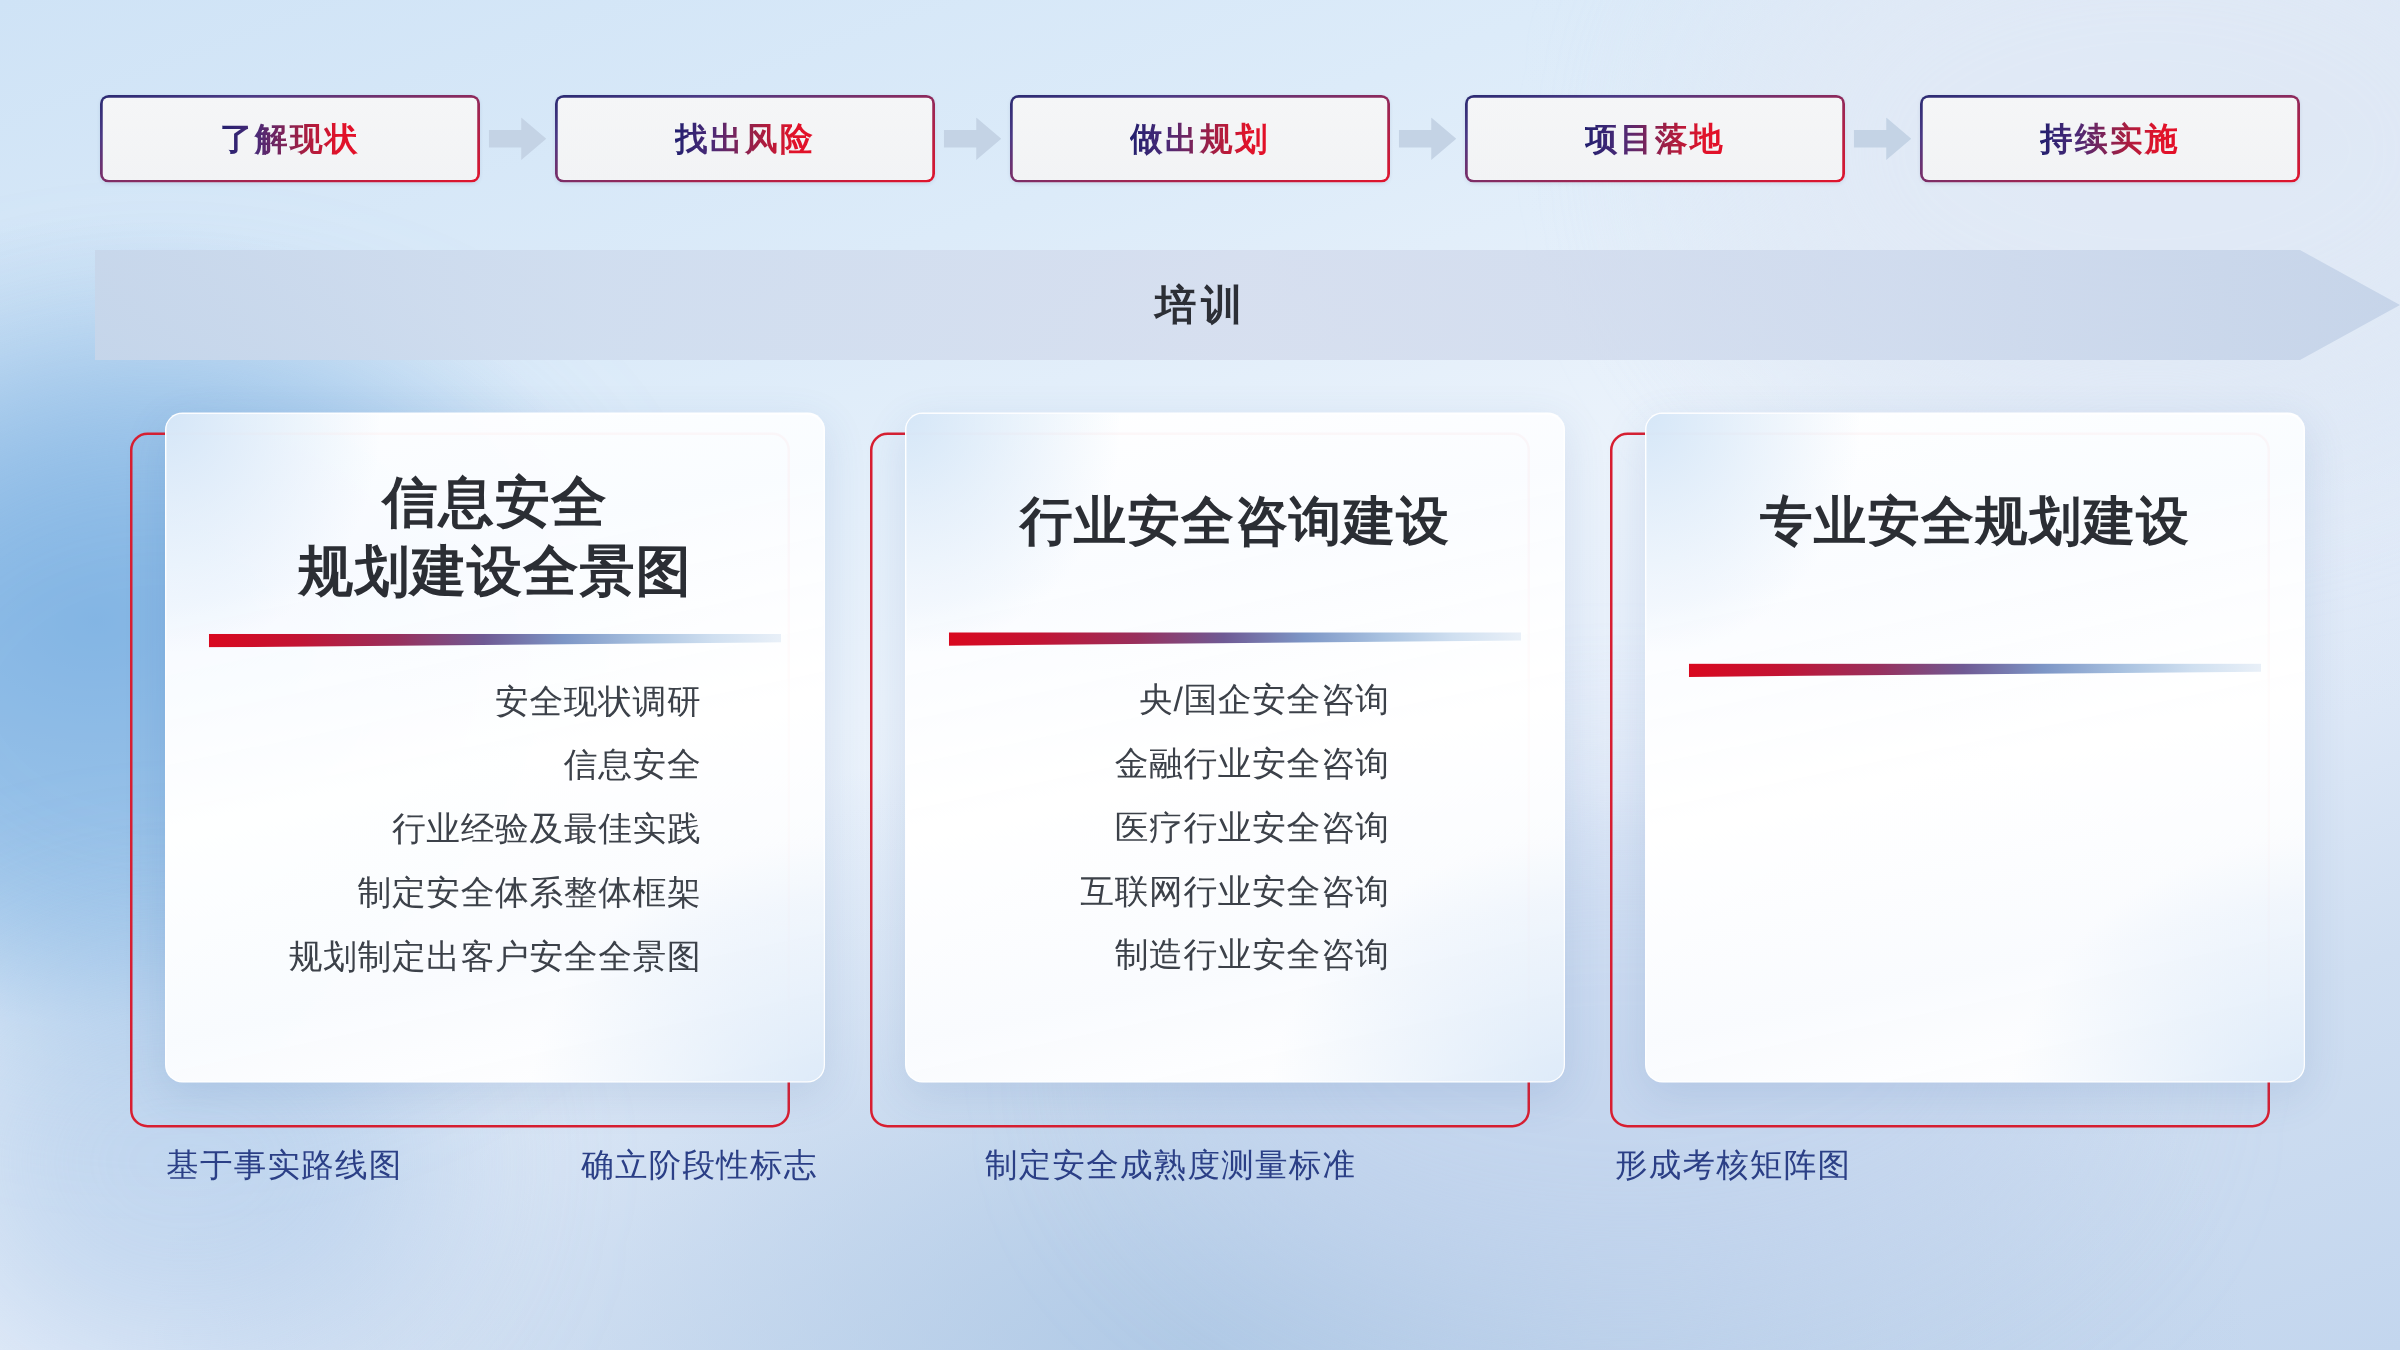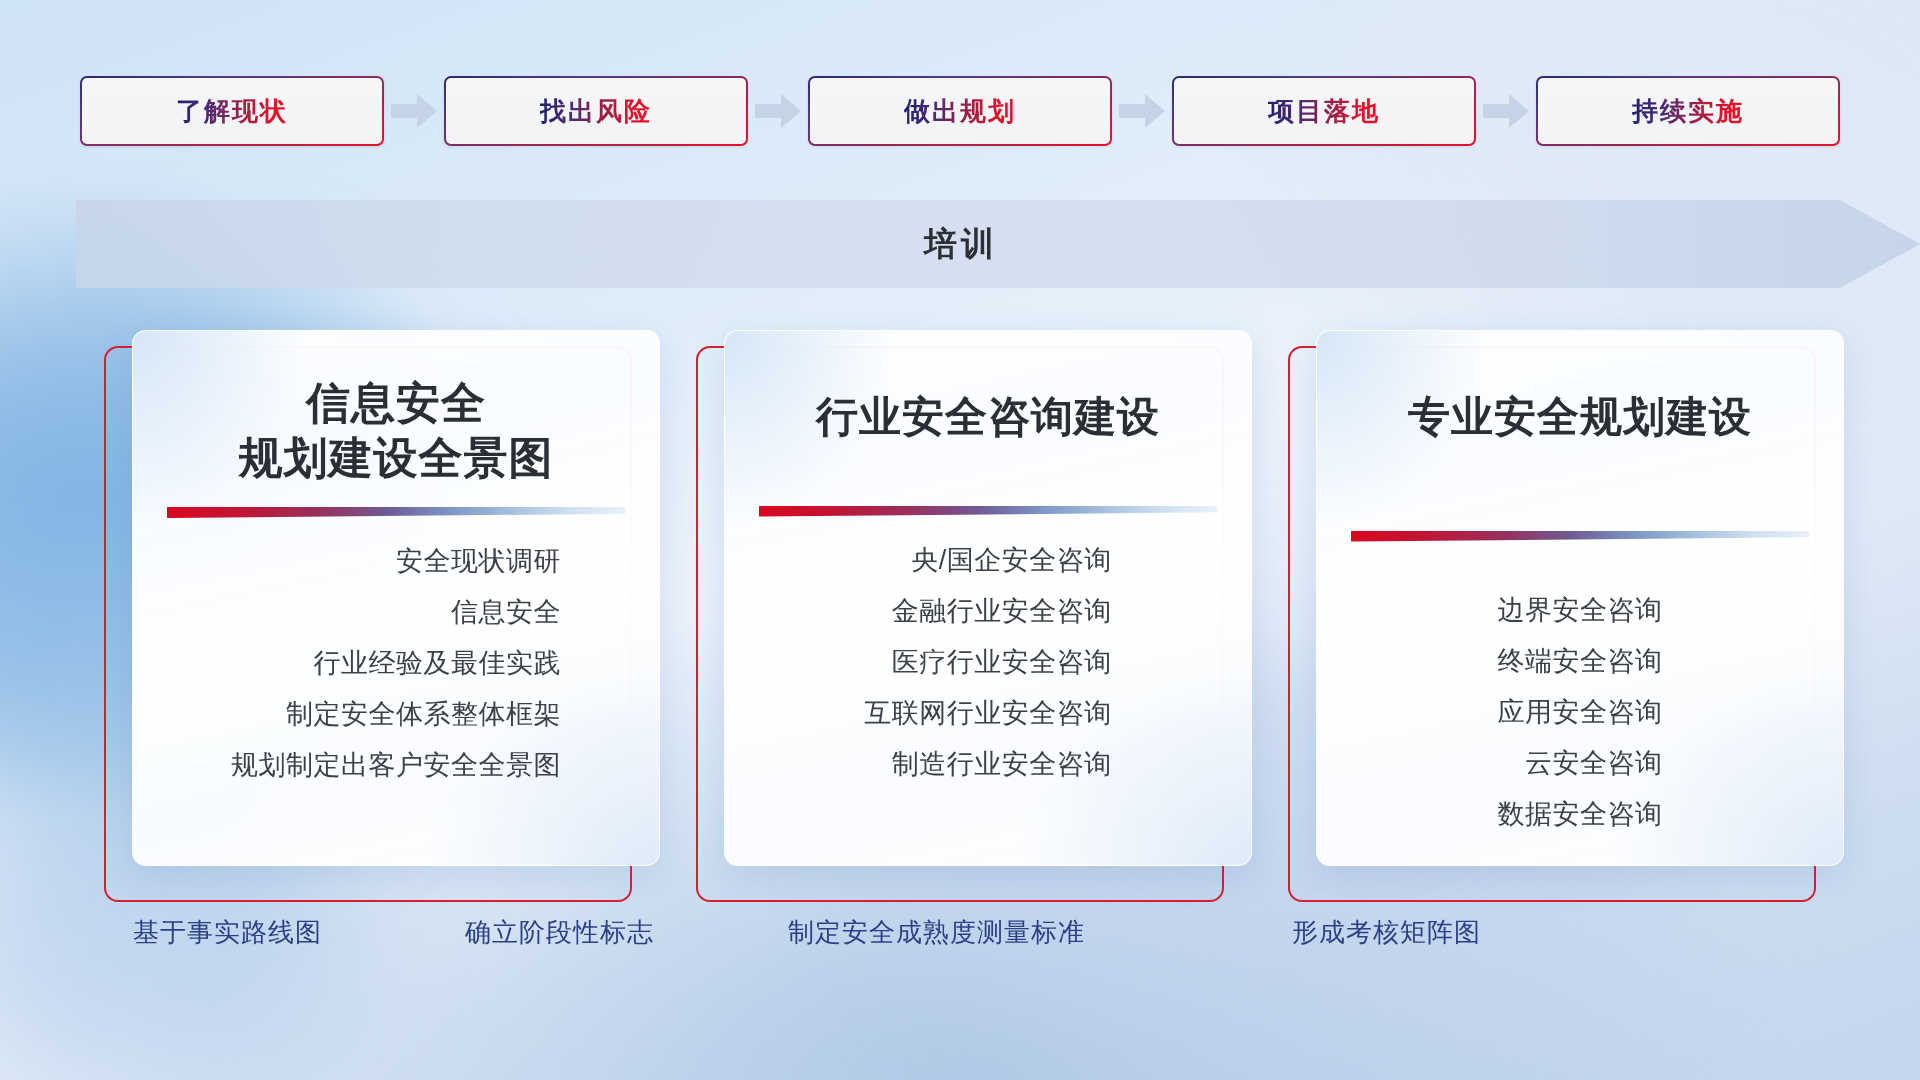--- a/index.html
+++ b/index.html
@@ -241,27 +241,20 @@
     </div>
   </div>
 
   <div class="card-wrap">
     <div class="card-redframe"></div>
     <div class="card" style="padding-top:60px;gap:25px;">
       <div class="card-title">
         <div>专业安全规划建设</div>
       </div>
       <div class="divider" style="margin-top:62px;"></div>
-      <div class="card-list">
-        <div class="card-list-item">边界安全咨询</div>
-        <div class="card-list-item">终端安全咨询</div>
-        <div class="card-list-item">应用安全咨询</div>
-        <div class="card-list-item">云安全咨询</div>
-        <div class="card-list-item">数据安全咨询</div>
-      </div>
     </div>
   </div>
 </div>
 
 <div class="bottom-labels">
   <div class="bottom-label bl-0">基于事实路线图</div>
   <div class="bottom-label bl-1">确立阶段性标志</div>
   <div class="bottom-label bl-2">制定安全成熟度测量标准</div>
   <div class="bottom-label bl-3">形成考核矩阵图</div>
 </div>

